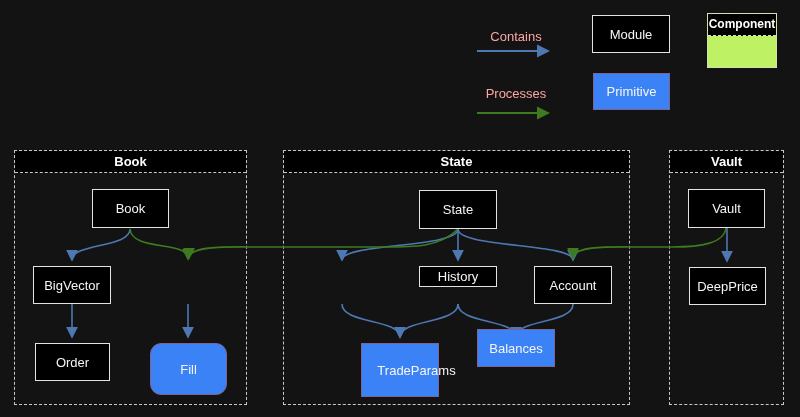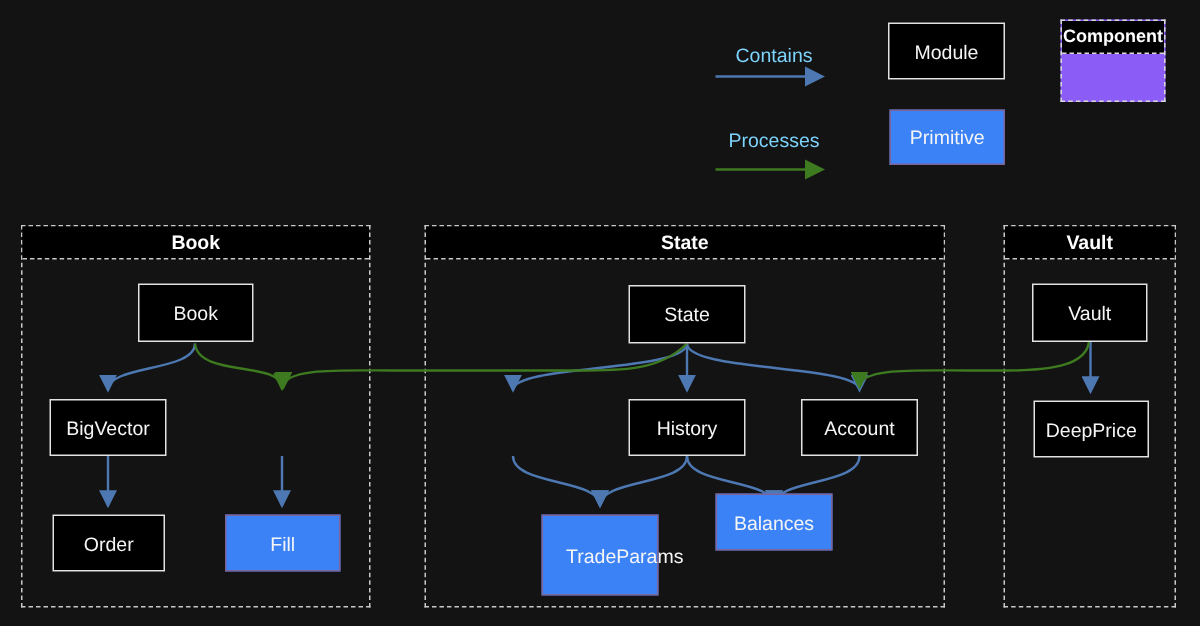--- a/index.html
+++ b/index.html
@@ -5,31 +5,31 @@
   html,body{margin:0;padding:0;background:#131313;}
   #canvas{
     position:relative;width:800px;height:417px;overflow:hidden;
     background:#131313;color:#f2f2f2;
     font-family:"Liberation Sans",sans-serif;
   }
   .abs{position:absolute;}
   .page-title{
     font-size:24px;font-weight:bold;color:#fafafa;letter-spacing:0.2px;
   }
-  .legend-label{font-size:13px;color:#7dd3fc;text-align:center;}
+  .legend-label{font-size:13px;color:#fca5a5;text-align:center;}
   
   .node{
     position:absolute;display:flex;align-items:center;justify-content:center;
     background:#000;border:1.4px solid #e3e3e3;color:#f5f5f5;
     font-size:13px;box-sizing:border-box;z-index:10;
   }
   .node.primitive{background:#3b82f6;border:1.4px solid #7e6397;text-align:center;}
   
   .component-box{
-    position:absolute;border:1.5px dashed #d9d9d9;box-sizing:border-box;z-index:10;background:#8b5cf6;
+    position:absolute;border:1.5px dashed #d9d9d9;box-sizing:border-box;z-index:10;background:#bef264;
   }
   .component-title{
     height:21px;line-height:21px;text-align:center;background:#000;
     border-bottom:1.5px dashed #d9d9d9;font-weight:bold;font-size:12px;color:#fff;
     white-space:nowrap;overflow:hidden;
   }
   
   .container{
     position:absolute;border:1.6px dashed #c9c9c9;box-sizing:border-box;z-index:1;background:#131313;
   }
@@ -101,28 +101,28 @@
 
   <div class="node" style="left:92px;top:189px;width:77px;height:39px;">
     <span>Book</span>
   </div>
   <div class="node" style="left:33px;top:266px;width:78px;height:38px;">
     <span>BigVector</span>
   </div>
   <div class="node" style="left:35px;top:343px;width:75px;height:38px;">
     <span>Order</span>
   </div>
-  <div class="node primitive" style="left:150px;top:343px;width:77px;height:38px;">
+  <div class="node primitive" style="left:150px;top:343px;width:77px;height:52px;border-radius:11px;">
     <span>Fill</span>
   </div>
 
   <div class="node" style="left:419px;top:190px;width:78px;height:39px;">
     <span>State</span>
   </div>
-  <div class="node" style="left:419px;top:266px;width:78px;height:38px;">
+  <div class="node" style="left:419px;top:266px;width:78px;height:21px;">
     <span>History</span>
   </div>
   <div class="node" style="left:534px;top:266px;width:78px;height:38px;">
     <span>Account</span>
   </div>
   <div class="node primitive" style="left:361px;top:343px;width:78px;height:54px;padding-left:33px;">
     <span>TradeParams</span>
   </div>
   <div class="node primitive" style="left:477px;top:329px;width:78px;height:38px;">
     <span>Balances</span>

